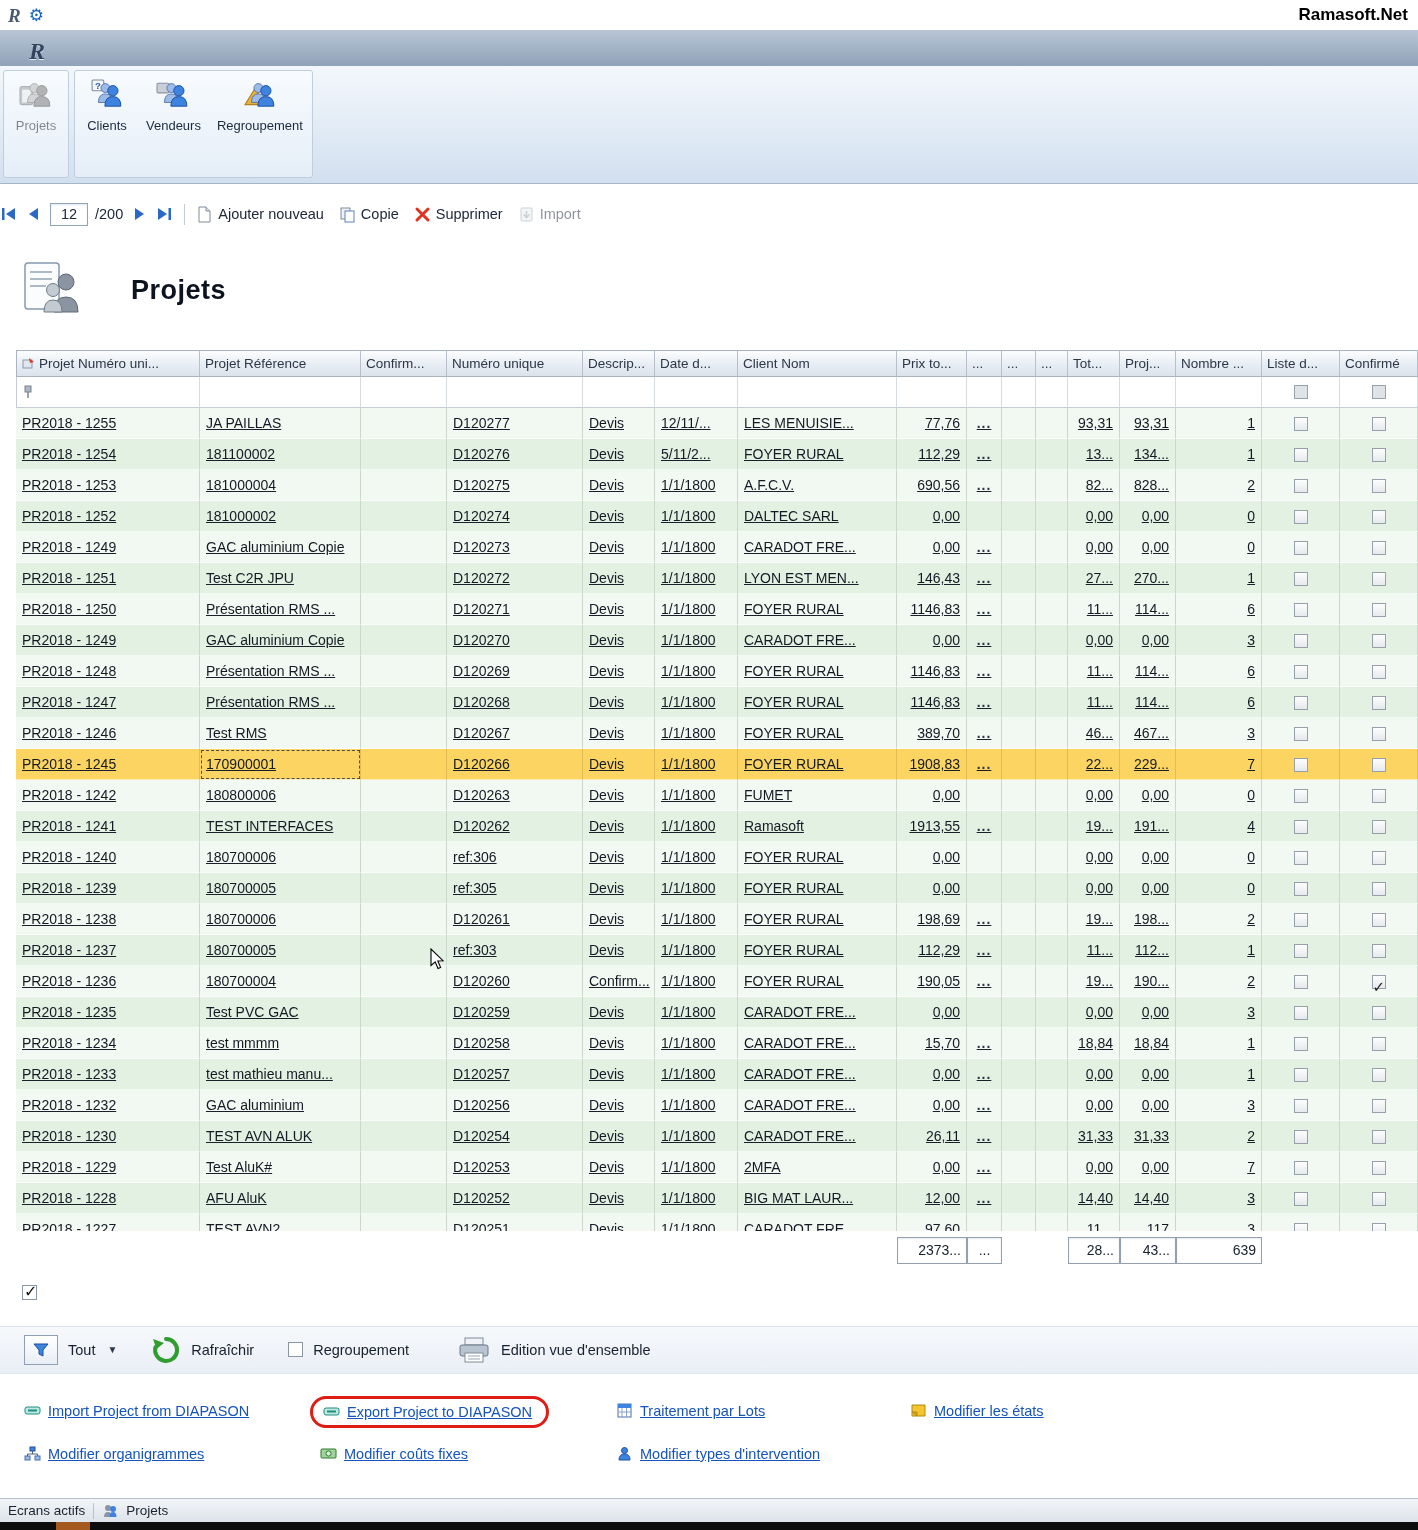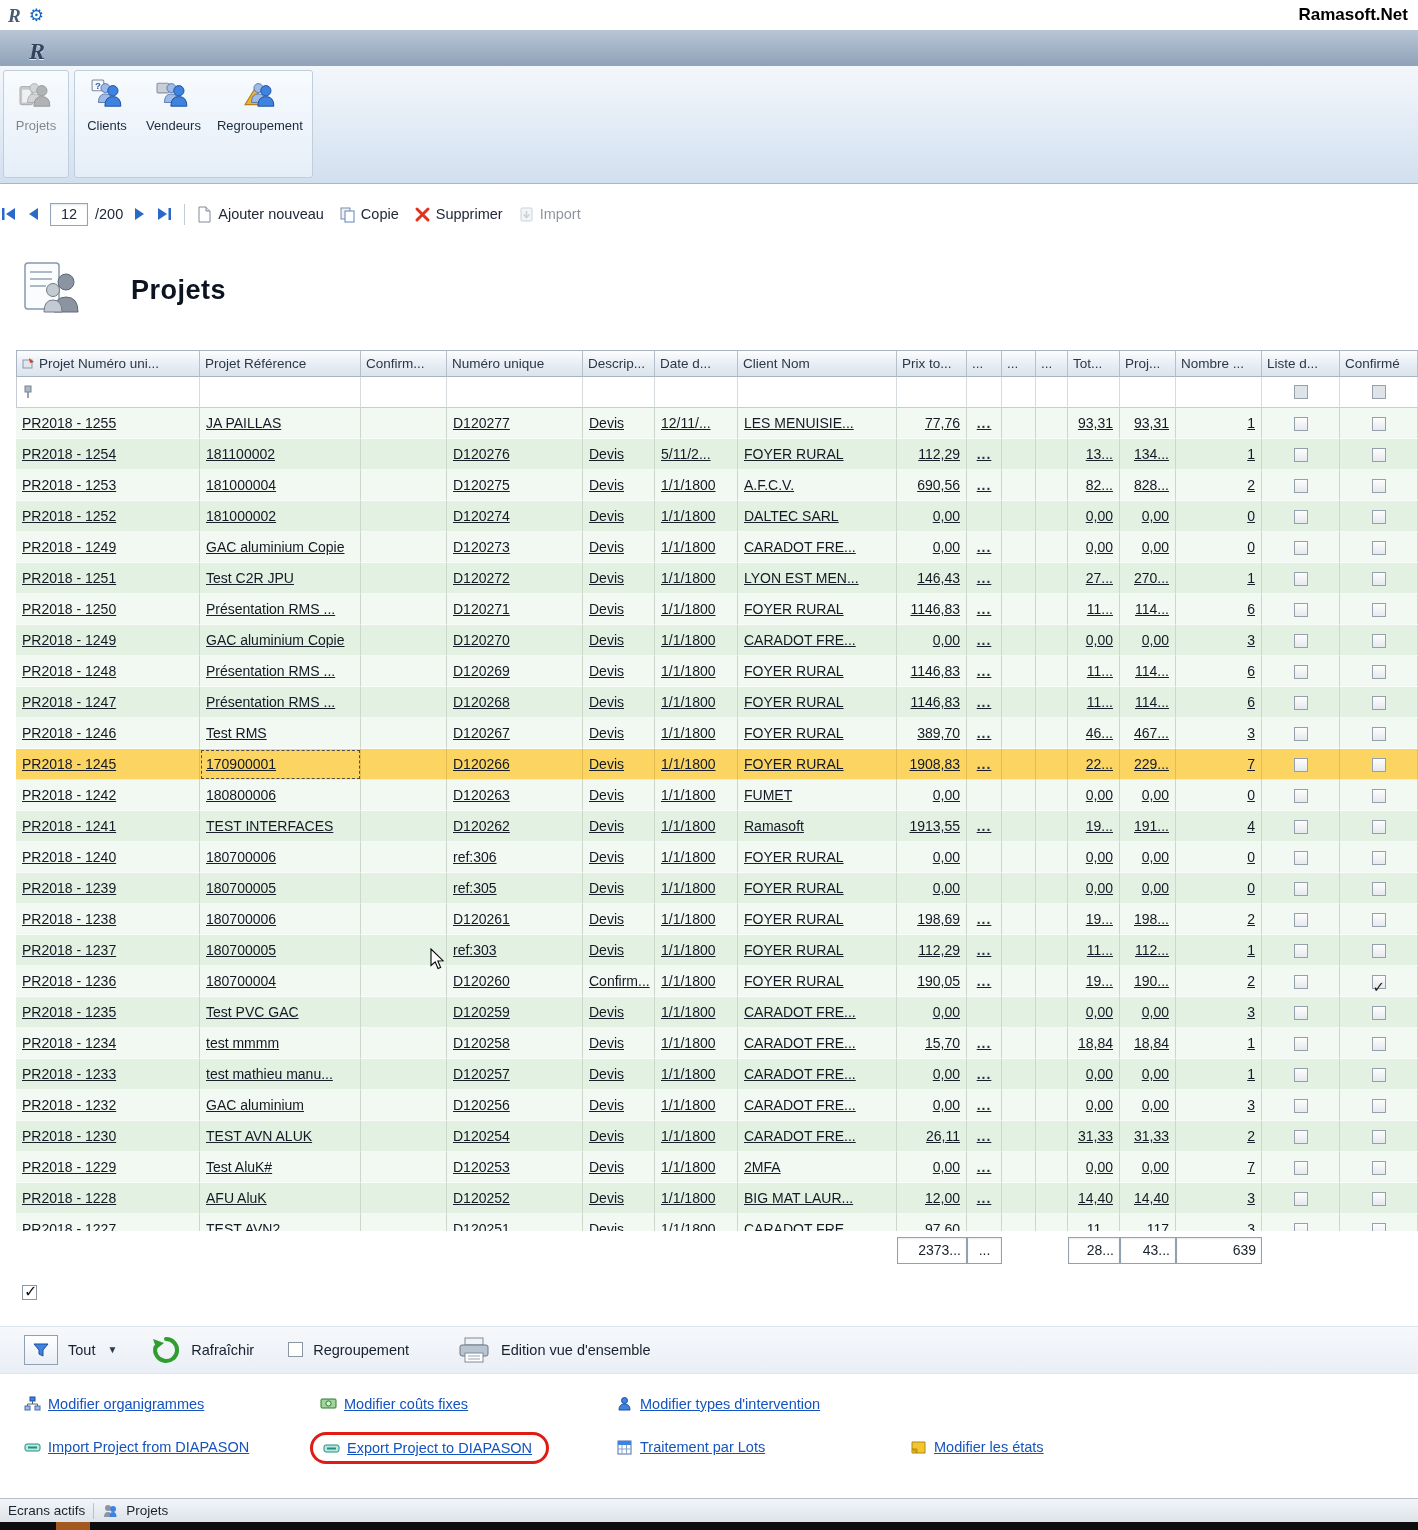--- a/index.html
+++ b/index.html
@@ -830,51 +830,20 @@
     <rect x="8" y="2" width="18" height="7" fill="#eef2f6" stroke="#7f8b99"></rect>
     <rect x="3" y="9" width="28" height="11" rx="2" fill="#b9c4d1" stroke="#6d7988"></rect>
     <rect x="8" y="17" width="18" height="9" fill="#fff" stroke="#7f8b99"></rect>
     <line x1="11" y1="20" x2="23" y2="20" stroke="#9aa5b1"></line>
     <line x1="11" y1="23" x2="23" y2="23" stroke="#9aa5b1"></line>
   </svg>
   <span class="tool-label">Edition vue d'ensemble</span>
 </div>
 
 <div class="links">
-  <div class="lrow" id="links-row2">
-      <div><span class="linkwrap">
-          <span>
-            <svg class="lic" viewBox="0 0 17 15">
-              <rect x="6" y="1" width="5" height="4" fill="#3f83e0" stroke="#1d4e9e"></rect>
-              <rect x="1" y="10" width="5" height="4" fill="#9dbbe8" stroke="#4a6ea9"></rect>
-              <rect x="11" y="10" width="5" height="4" fill="#9dbbe8" stroke="#4a6ea9"></rect>
-              <path d="M8.5 5 V8 M3.5 10 V8 H13.5 V10" fill="none" stroke="#55617a"></path>
-            </svg>
-          </span>
-          <a class="flink">Modifier organigrammes</a>
-        </span></div>
-      <div><span class="linkwrap">
-          <span>
-            <svg class="lic" viewBox="0 0 17 15">
-              <rect x="1" y="3" width="15" height="9" rx="1" fill="#9fd49f" stroke="#2f7a2f"></rect>
-              <circle cx="8.5" cy="7.5" r="2.6" fill="#d8efd8" stroke="#2f7a2f"></circle>
-            </svg>
-          </span>
-          <a class="flink">Modifier coûts fixes</a>
-        </span></div>
-      <div><span class="linkwrap">
-          <span>
-            <svg class="lic" viewBox="0 0 17 15">
-              <circle cx="8.5" cy="4.5" r="3" fill="#3f83e0" stroke="#1d4e9e"></circle>
-              <path d="M3 14 q0 -6 5.5 -6 q5.5 0 5.5 6 z" fill="#3f83e0" stroke="#1d4e9e"></path>
-            </svg>
-          </span>
-          <a class="flink">Modifier types d'intervention</a>
-        </span></div>
-    </div>
   <div class="lrow" id="links-row1">
       <div><span class="linkwrap">
           <span>
             <svg class="lic" viewBox="0 0 17 15">
               <rect x="1" y="4" width="15" height="7" rx="2" fill="#bfe8e2" stroke="#1f8f7f"></rect>
               <line x1="4" y1="7.5" x2="13" y2="7.5" stroke="#1f8f7f" stroke-width="2"></line>
             </svg>
           </span>
           <a class="flink">Import Project from DIAPASON</a>
         </span></div>
@@ -902,20 +871,51 @@
       <div><span class="linkwrap">
           <span>
             <svg class="lic" viewBox="0 0 17 15">
               <path d="M2 2 H15 V13 H7 L2 13 Z" fill="#f4c530" stroke="#b08a12"></path>
               <path d="M2 9 L7 9 L7 13 Z" fill="#e0ad18" stroke="#b08a12"></path>
             </svg>
           </span>
           <a class="flink">Modifier les états</a>
         </span></div>
     </div>
+  <div class="lrow" id="links-row2">
+      <div><span class="linkwrap">
+          <span>
+            <svg class="lic" viewBox="0 0 17 15">
+              <rect x="6" y="1" width="5" height="4" fill="#3f83e0" stroke="#1d4e9e"></rect>
+              <rect x="1" y="10" width="5" height="4" fill="#9dbbe8" stroke="#4a6ea9"></rect>
+              <rect x="11" y="10" width="5" height="4" fill="#9dbbe8" stroke="#4a6ea9"></rect>
+              <path d="M8.5 5 V8 M3.5 10 V8 H13.5 V10" fill="none" stroke="#55617a"></path>
+            </svg>
+          </span>
+          <a class="flink">Modifier organigrammes</a>
+        </span></div>
+      <div><span class="linkwrap">
+          <span>
+            <svg class="lic" viewBox="0 0 17 15">
+              <rect x="1" y="3" width="15" height="9" rx="1" fill="#9fd49f" stroke="#2f7a2f"></rect>
+              <circle cx="8.5" cy="7.5" r="2.6" fill="#d8efd8" stroke="#2f7a2f"></circle>
+            </svg>
+          </span>
+          <a class="flink">Modifier coûts fixes</a>
+        </span></div>
+      <div><span class="linkwrap">
+          <span>
+            <svg class="lic" viewBox="0 0 17 15">
+              <circle cx="8.5" cy="4.5" r="3" fill="#3f83e0" stroke="#1d4e9e"></circle>
+              <path d="M3 14 q0 -6 5.5 -6 q5.5 0 5.5 6 z" fill="#3f83e0" stroke="#1d4e9e"></path>
+            </svg>
+          </span>
+          <a class="flink">Modifier types d'intervention</a>
+        </span></div>
+    </div>
 </div>
 
 <div class="statusbar">
   <span>Ecrans actifs</span>
   <span class="statussep"></span>
   <svg width="16" height="14" viewBox="0 0 16 14">
     <circle cx="6" cy="4" r="3" fill="#8b95a1"></circle>
       <path d="M2 13 q0 -5 4 -5 q4 0 4 5 z" fill="#8b95a1"></path>
     <circle cx="11" cy="5" r="3" fill="#3f83e0"></circle>
       <path d="M7.5 13 q0 -5 3.5 -5 q3.5 0 3.5 5 z" fill="#3f83e0"></path>

